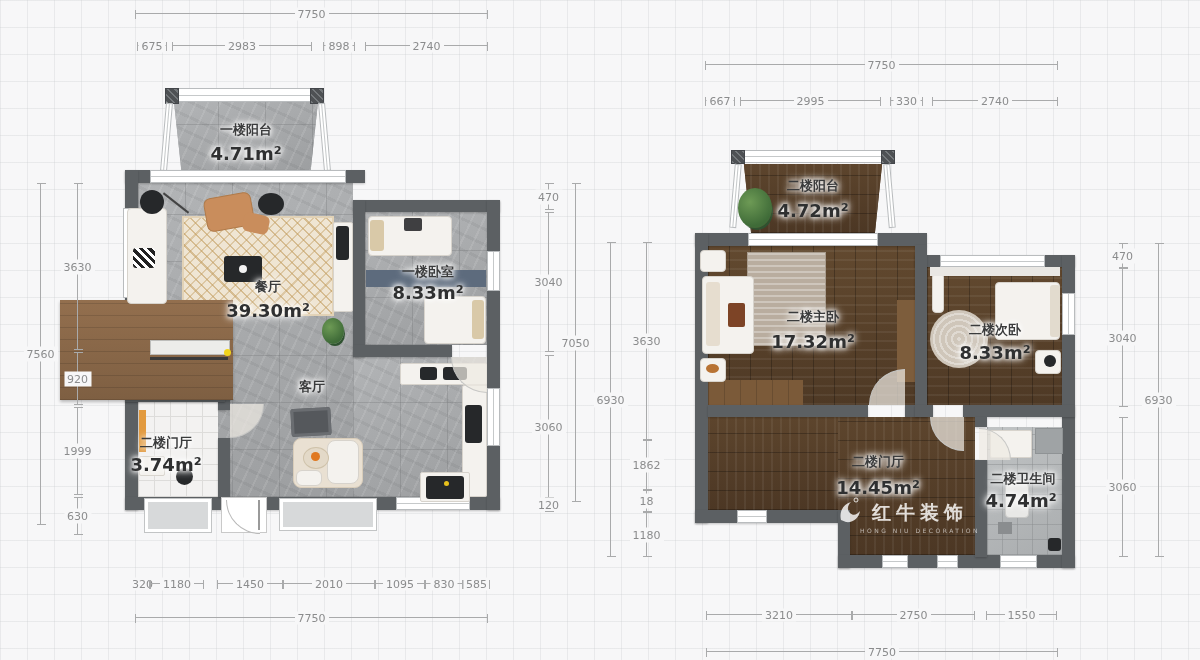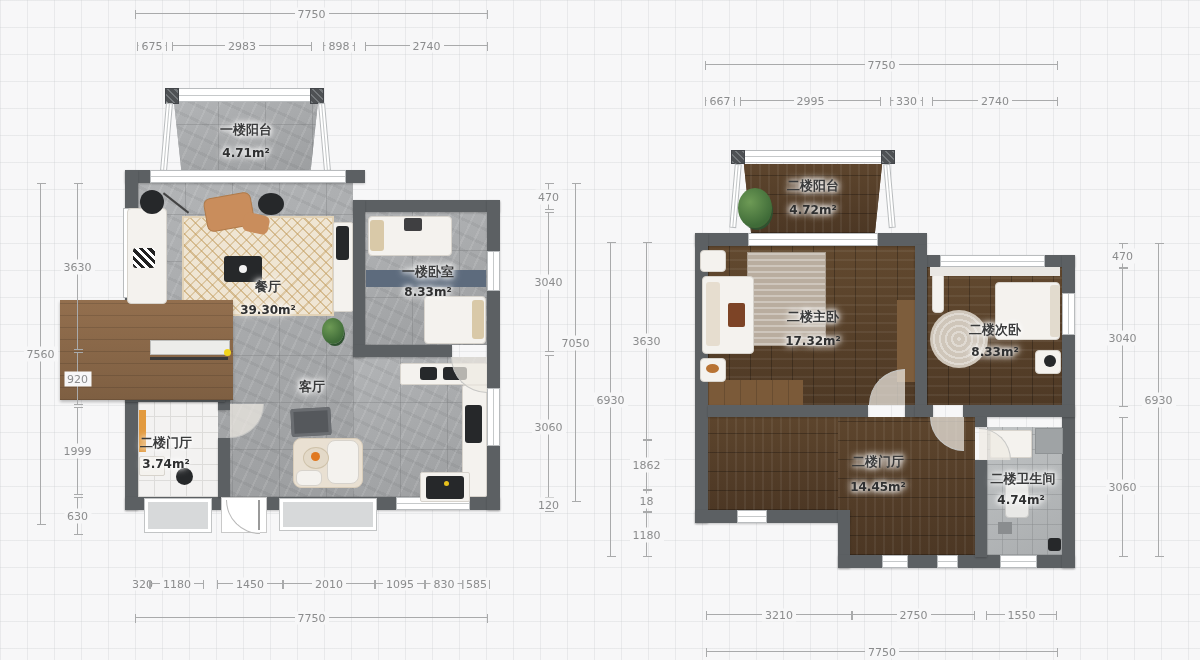--- a/index.html
+++ b/index.html
@@ -44,21 +44,21 @@
   .furn{position:absolute;background:#f4f2ee;border:1px solid #d7d3cc;border-radius:4px;box-sizing:border-box;}
   .dark{position:absolute;background:#26282a;border-radius:3px;}
   .arc{position:absolute;background:rgba(238,234,227,.72);border:1px solid #c7c7c5;box-sizing:border-box;}
   .tl{border-radius:100% 0 0 0;border-right:none;border-bottom:none;}
   .tr{border-radius:0 100% 0 0;border-left:none;border-bottom:none;}
   .bl{border-radius:0 0 0 100%;border-right:none;border-top:none;}
   .br{border-radius:0 0 100% 0;border-left:none;border-top:none;}
   .bay{position:absolute;background:#d7d9da;border:3px solid #fff;outline:1px solid #c2c4c5;box-sizing:border-box;}
   .plant{position:absolute;border-radius:50%;background:radial-gradient(circle at 35% 35%,#6d9a55,#3f6b38 70%);box-shadow:2px 3px 0 -1px #2f5230;}
   .rname{position:absolute;transform:translate(-50%,-50%);font-size:13px;font-weight:700;color:#3a3b3c;text-shadow:0 0 4px #fff,0 0 7px #fff,0 0 10px #fff;white-space:nowrap;}
-  .rarea{position:absolute;transform:translate(-50%,-50%);font-size:12px;font-weight:700;color:#2f3031;text-shadow:0 0 4px #fff,0 0 7px #fff,0 0 10px #fff;white-space:nowrap;}
+  .rarea{position:absolute;transform:translate(-50%,-50%);font-size:18px;font-weight:700;color:#2f3031;text-shadow:0 0 4px #fff,0 0 7px #fff,0 0 10px #fff;white-space:nowrap;}
   .dimh{position:absolute;border-top:1px solid #a9aaab;text-align:right;}
   .dimh::before,.dimh::after{content:"";position:absolute;top:-4.5px;width:1px;height:9px;background:#a9aaab;}
   .dimh::before{left:0;}.dimh::after{right:0;}
   .dimh .dlab{position:absolute;left:50%;top:-.5px;transform:translate(-50%,-50%);background:#f7f7f8;padding:0 3px;font-size:11px;color:#8b8c8d;white-space:nowrap;}
   .dimv{position:absolute;border-left:1px solid #a9aaab;}
   .dimv::before,.dimv::after{content:"";position:absolute;left:-4.5px;height:1px;width:9px;background:#a9aaab;}
   .dimv::before{top:0;}.dimv::after{bottom:0;}
   .dimv .dlab{position:absolute;top:50%;left:-.5px;transform:translate(-50%,-50%);background:#f7f7f8;padding:1px 3px;font-size:11px;color:#8b8c8d;white-space:nowrap;}
   #wm{position:absolute;left:845px;top:500px;width:150px;text-align:center;color:rgba(255,255,255,.82);}
   #wm .brand{font-size:19px;font-weight:700;letter-spacing:5px;text-shadow:0 0 2px rgba(120,90,60,.3);}
@@ -290,20 +290,28 @@
   <div class="abs" style="left:930px;top:267px;width:130px;height:9px;background:#e9e7e3"></div>
   <div class="arc bl" style="left:930px;top:417px;width:34px;height:34px"></div>
 
   <div class="furn" style="left:990px;top:430px;width:42px;height:28px;border-radius:2px"></div>
   <div class="abs" style="left:1035px;top:428px;width:26px;height:24px;background:#9fa3a5;border:1px solid #8f9395"></div>
   <div class="abs" style="left:1005px;top:480px;width:22px;height:36px;background:#e8e8e6;border-radius:8px 8px 4px 4px;border:1px solid #c9c9c7"></div>
   <div class="dark" style="left:1048px;top:538px;width:13px;height:13px"></div>
   <div class="abs" style="left:998px;top:522px;width:14px;height:12px;background:#8a8d8f"></div>
   <div class="arc tr" style="left:979px;top:428px;width:32px;height:32px"></div>
 
+  <div id="wm">
+    <svg width="26" height="30" viewBox="0 0 26 30">
+      <path d="M4 26 C2 18 6 10 14 8 C10 12 10 16 13 19 C16 22 20 21 23 17 C22 24 16 29 9 28 Z" fill="rgba(255,255,255,.8)"></path>
+      <circle cx="19" cy="6" r="2" fill="none" stroke="rgba(255,255,255,.8)" stroke-width="1"></circle>
+    </svg>
+    <div class="brand">红牛装饰</div>
+    <div class="tag">HONG NIU DECORATION</div>
+  </div>
 
   <div class="rname" style="left:813px;top:186px">二楼阳台</div>
   <div class="rarea" style="left:813px;top:210px">4.72m²</div>
   <div class="rname" style="left:813px;top:317px">二楼主卧</div>
   <div class="rarea" style="left:813px;top:341px">17.32m²</div>
   <div class="rname" style="left:995px;top:330px">二楼次卧</div>
   <div class="rarea" style="left:995px;top:352px">8.33m²</div>
   <div class="rname" style="left:878px;top:462px">二楼门厅</div>
   <div class="rarea" style="left:878px;top:487px">14.45m²</div>
   <div class="rname" style="left:1023px;top:479px">二楼卫生间</div>

